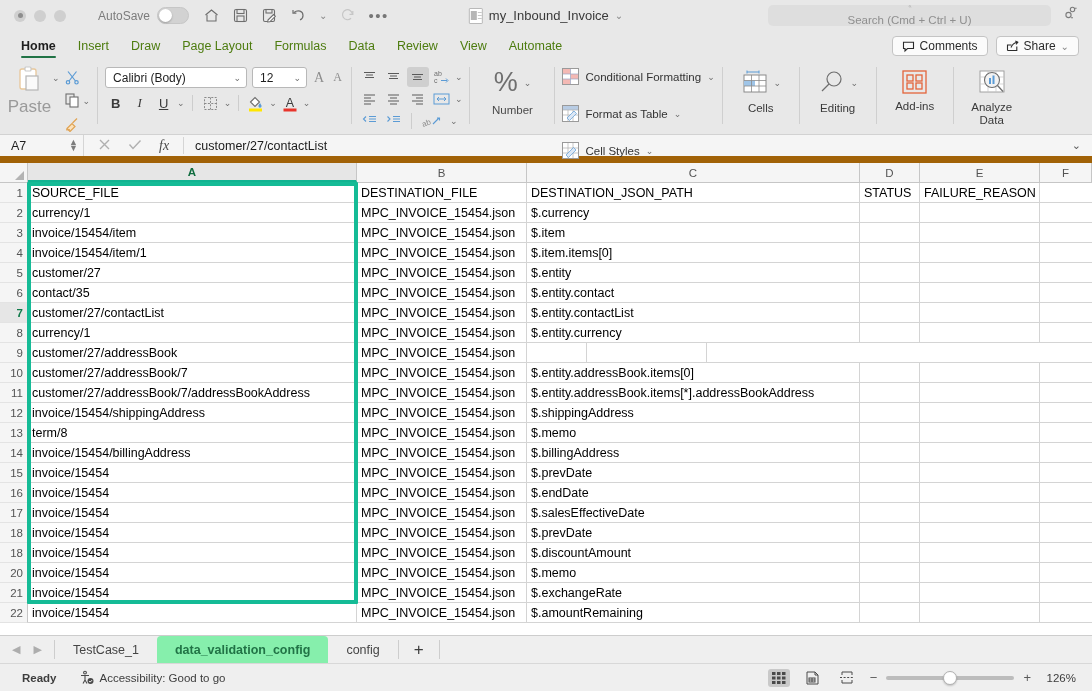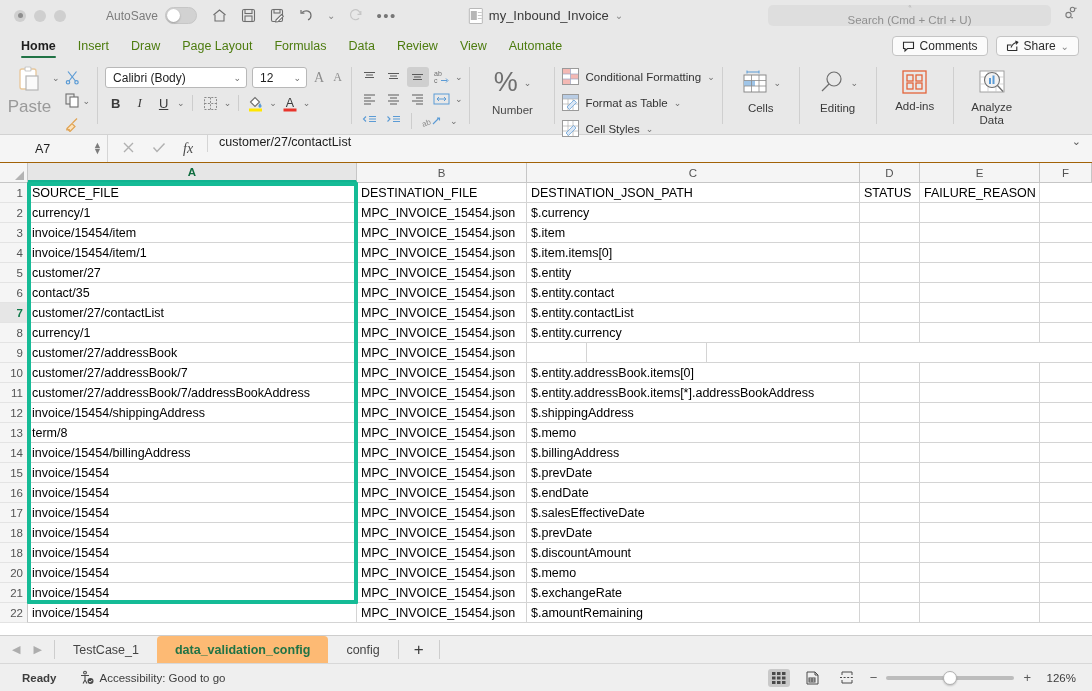--- a/index.html
+++ b/index.html
@@ -17,21 +17,21 @@
     height: 31px; background: #e8e8e8;
     display: flex; align-items: center;
     flex: 0 0 31px; position: relative;
   }
   .traffic { display: flex; gap: 8px; padding-left: 14px; align-items: center; }
   .tl { width: 12px; height: 12px; border-radius: 50%; background: #cfcfcf; position: relative; }
   .tl.first::after {
     content: ""; position: absolute; width: 5px; height: 5px; border-radius: 50%;
     background: #8d8d8d; left: 3.5px; top: 3.5px;
   }
-  .autosave-wrap { display: flex; align-items: center; gap: 7px; margin-left: 40px; text-align: center; }
+  .autosave-wrap { display: flex; align-items: center; gap: 7px; margin-left: 32px; text-align: center; }
   .autosave-lbl { font-size: 12px; color: #7c7c7c; }
   .toggle {
     width: 32px; height: 17px; border-radius: 9px; background: #d2d2d2;
     position: relative; border: 1px solid #c6c6c6;
   }
   .toggle::after {
     content: ""; position: absolute; left: 1px; top: 1px;
     width: 13px; height: 13px; border-radius: 50%; background: #fff;
     box-shadow: 0 1px 2px rgba(0,0,0,.25);
   }
@@ -133,33 +133,33 @@
   .ar { display: flex; align-items: center; gap: 2px; }
   .albtn { width: 22px; height: 20px; display: flex; align-items: center; justify-content: center; }
   .albtn.sel { background: #cfcfcf; border-radius: 3px; }
 
   
   .numgrp { display: flex; flex-direction: column; align-items: center; padding-top: 8px; width: 70px; }
   .pct { font-size: 27px; color: #6f6f6f; line-height: 1; font-family: "Liberation Sans", sans-serif; font-weight: 300; }
   .numlbl { font-size: 11.5px; color: #4a4a4a; margin-top: 8px; }
 
   
-  .stylegrp { display: flex; flex-direction: column; gap: 9px; padding-top: 7px; }
+  .stylegrp { display: flex; flex-direction: column; gap: 20px; padding-top: 7px; }
   .strow { display: flex; align-items: center; gap: 6px; font-size: 11.5px; color: #333; }
   .st-ic { width: 17px; height: 17px; border: 1px solid #9a9a9a; background: #fff; position: relative; }
 
   
   .bigbtn { display: flex; flex-direction: column; align-items: center; width: 62px; padding-top: 8px; }
   .bigbtn .lb { font-size: 11.5px; color: #3a3a3a; margin-top: 5px; text-align: center; line-height: 1.15; }
   .bigrow { display: flex; align-items: center; gap: 3px; }
 
   
   .fbar {
-    height: 28px; background: #f5f5f5; display: flex; 
-    flex: 0 0 28px; border-bottom: 1px solid #a16207; padding-left: 24px;
+    height: 28px; background: #f5f5f5; display: flex; align-items: center;
+    flex: 0 0 28px; border-bottom: 7px solid #a16207;
   }
   .namebox {
     width: 84px; height: 100%; display: flex; align-items: center; justify-content: space-between;
     padding: 0 5px 0 11px; font-size: 12.5px; color: #1e1e1e; border-right: 1px solid #d5d5d5;
   }
   .spin { display: flex; flex-direction: column; gap: 1px; color: #7c7c7c; line-height: .6; font-size: 9px; }
   .fbtns { display: flex; align-items: center; gap: 17px; padding: 0 14px; }
   .fx { font-style: italic; font-family: "Liberation Serif", serif; font-size: 14px; color: #4a4a4a; }
   .fdiv { width: 1px; height: 17px; background: #d5d5d5; }
   .finput { flex: 1; font-size: 12.5px; color: #1b1b1b; padding-left: 11px; }
@@ -212,21 +212,21 @@
   .sheetbar {
     height: 28px; background: #efefef; display: flex; align-items: stretch;
     flex: 0 0 28px; border-top: 1px solid #cdcdcd;
   }
   .navarrows { display: flex; align-items: center; gap: 13px; padding: 0 12px; color: #adadad; font-size: 11px; }
   .sdiv { width: 1px; background: #cdcdcd; margin: 4px 0; }
   .stab {
     display: flex; align-items: center; padding: 0 18px; font-size: 12.5px; color: #454545;
   }
   .stab.active {
-    background: #fdba74; color: #217346; font-weight: bold;
+    background: #86efac; color: #217346; font-weight: bold;
     border-top-left-radius: 4px; border-top-right-radius: 4px;
   }
   .plus { display: flex; align-items: center; padding: 0 15px; font-size: 17px; color: #3d3d3d; }
 
   
   .statusbar {
     height: 28px; background: #efefef; display: flex; align-items: center;
     flex: 0 0 28px; border-top: 1px solid #d8d8d8; font-size: 11.5px; color: #3d3d3d;
   }
   .st-ready { padding-left: 22px; font-weight: bold; }

